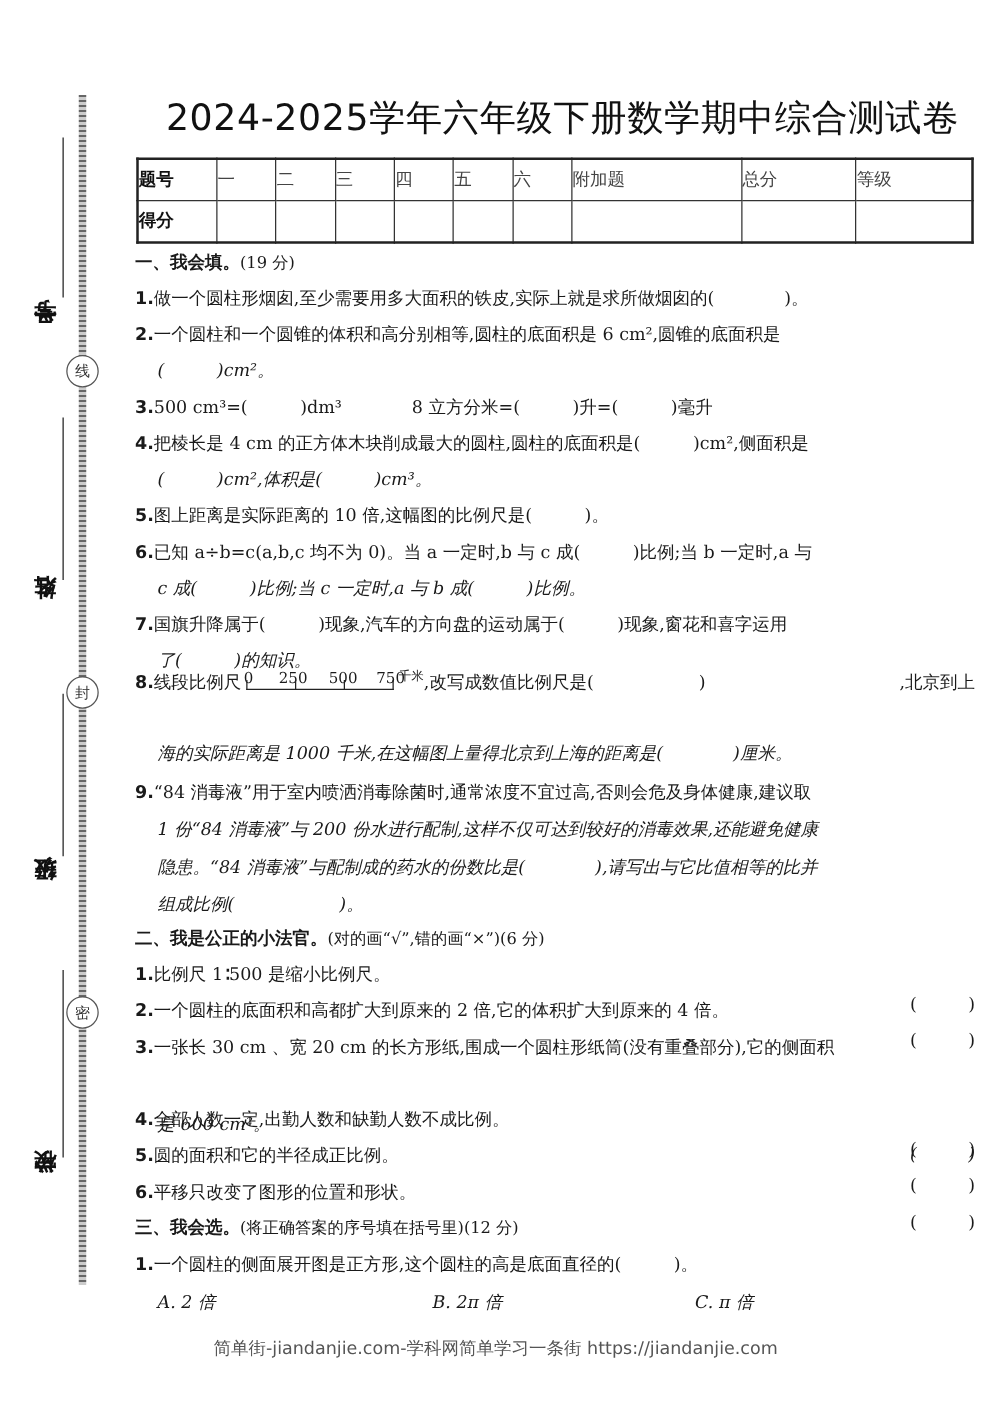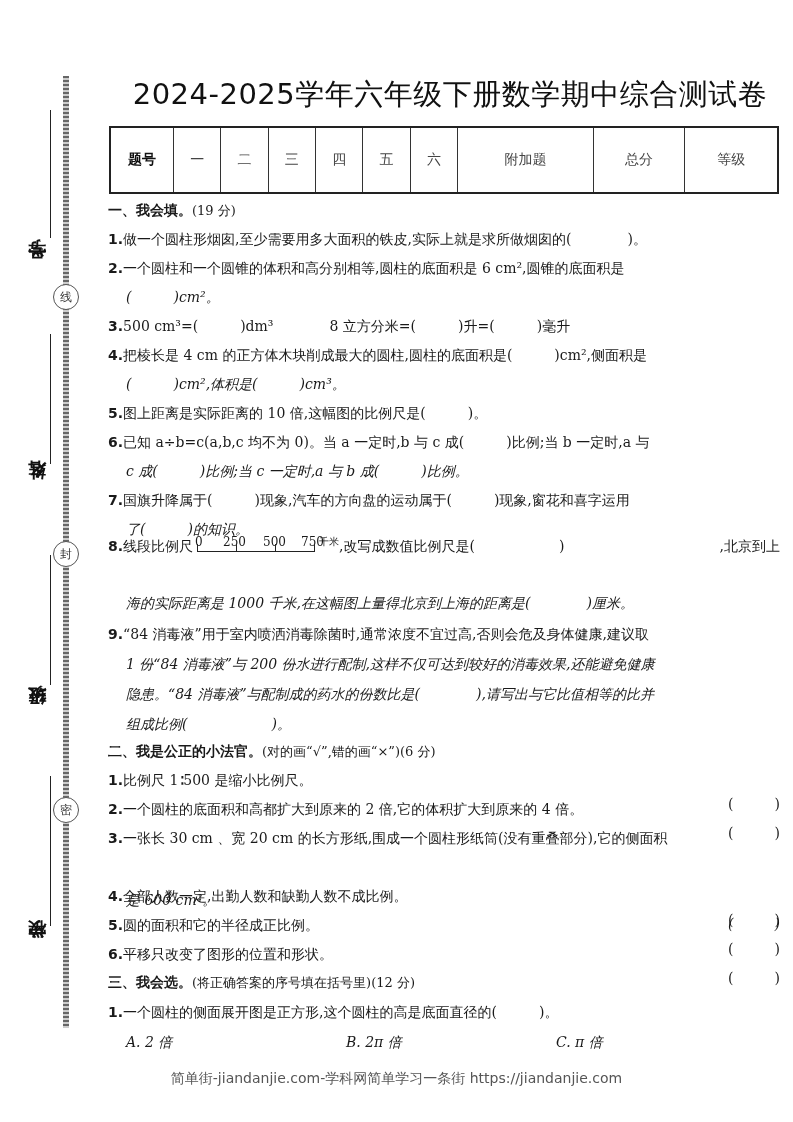--- a/index.html
+++ b/index.html
@@ -14,21 +14,21 @@
     font-family: "DejaVu Sans", "Liberation Sans", sans-serif;
     font-size: 29px; letter-spacing: 0.5px; color: #111;
     line-height: 40px;
   }
   table.score {
     position: absolute; left: 109px; top: 126px; width: 670px; height: 68px;
     border-collapse: collapse; border: 2px solid #222;
     font-size: 14px;
   }
   table.score td {
-    border: 1px solid #333; text-align: center; height: 32px; padding: 0;
+    border: 1px solid #333; height: 32px; padding: 0;
     color: #444;
   }
   table.score td.hdr {
     font-family: "DejaVu Sans", "Liberation Sans", sans-serif;
     font-weight: bold; color: #111; width: 62px;
   }
   .content {
     position: absolute; left: 108px; top: 198px; width: 672px;
     font-size: 14px;
   }
@@ -90,20 +90,32 @@
     <td>一</td>
     <td>二</td>
     <td>三</td>
     <td>四</td>
     <td>五</td>
     <td>六</td>
     <td>附加题</td>
     <td>总分</td>
     <td>等级</td>
   </tr>
+  <tr>
+    <td class="hdr">得分</td>
+    <td></td>
+    <td></td>
+    <td></td>
+    <td></td>
+    <td></td>
+    <td></td>
+    <td></td>
+    <td></td>
+    <td></td>
+  </tr>
 </tbody>
   </table>
 
 <div class="content">
 
   <div class="line sec" style="top:0px">
     <span>一、我会填。</span><span class="note">(19 分)</span>
   </div>
 
   <div class="line" style="top:29px">

